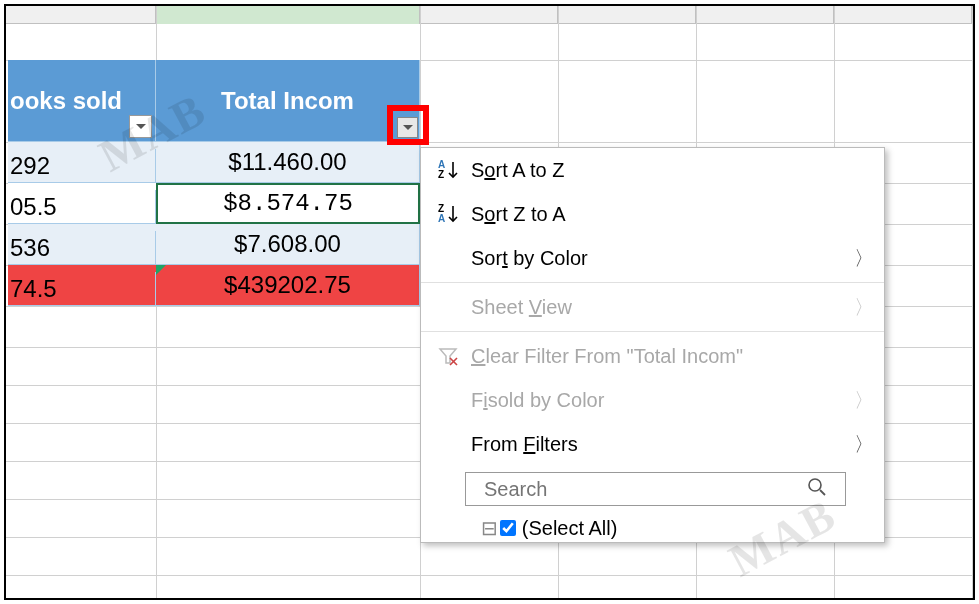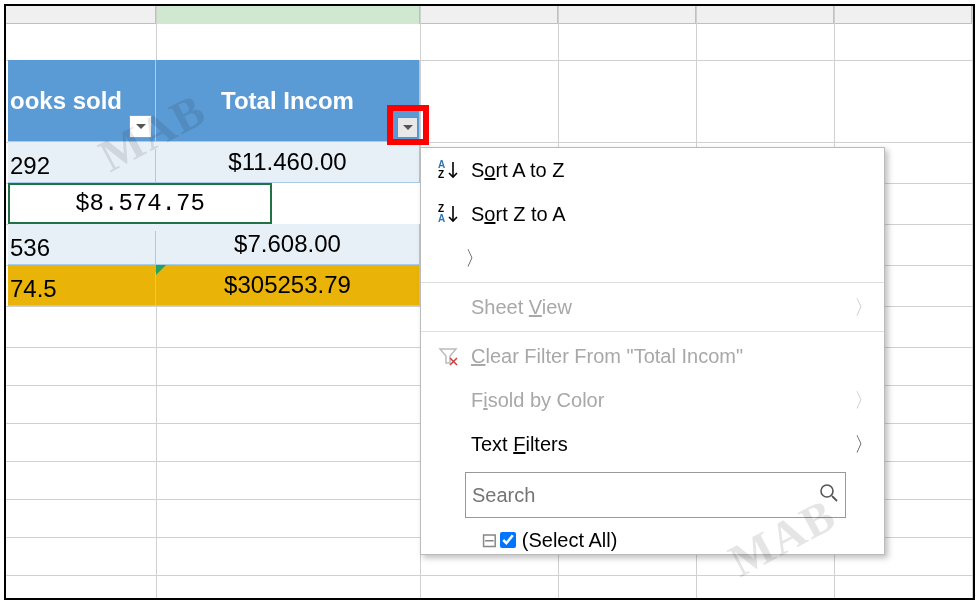--- a/index.html
+++ b/index.html
@@ -101,21 +101,21 @@
       align-items: center;
       font-size: 24px;
       color: #000;
       border-right: 1px solid #a8cbe8;
       border-bottom: 1px solid #a8cbe8;
     }
     .td1 { width: 148px; padding-left: 2px; margin-top: 7px; }
     .td2 { width: 264px; justify-content: center; }
     .tr.band0 { background: #e7eff7; }
     .tr.band1 { background: #ffffff; }
-    .tr.total { background: #eab308; }
+    .tr.total { background: #ef4444; }
     .selected-cell {
       border: 2px solid #217346 !important;
       font-family: Liberation Mono, monospace;
     }
     .green-mark {
       position: absolute;
       width: 0; height: 0;
       border-left: 10px solid #21a366;
       border-bottom: 10px solid transparent;
     }
@@ -165,25 +165,25 @@
     }
     .menu-item.disabled { color: #a8a8a8; }
     .menu-item.disabled .arrow { color: #c8c8c8; }
     .sep {
       height: 1px;
       background: #e0e0e0;
       margin: 2px 0;
     }
     .search-box {
       margin: 6px 38px 4px 44px;
-      height: 46px;
+      height: 34px;
       border: 1px solid #999;
       display: flex;
       align-items: center;
-      padding: 0 6px;
+      padding: 0 18px;
     }
     .search-box input {
       flex: 1;
       border: none;
       outline: none;
       font-size: 20px;
       color: #888;
       font-family: inherit;
       background: transparent;
     }
@@ -258,39 +258,42 @@
     <div class="tbody">
       <div class="tr band0">
         <div class="td td1">
             <span>292</span>
           </div>
         <div class="td td2">
             <span>$11.460.00</span>
           </div>
       </div>
       <div class="tr band1">
+        <div class="td td1">
+            <span>05.5</span>
+          </div>
         <div class="td td2 selected-cell">
             <span>$8.574.75</span>
           </div>
       </div>
       <div class="tr band0">
         <div class="td td1">
             <span>536</span>
           </div>
         <div class="td td2">
             <span>$7.608.00</span>
           </div>
       </div>
       <div class="tr total">
         <div class="td td1">
             <span>74.5</span>
           </div>
         <div class="td td2" style="position:relative">
           <div class="green-mark" style="left:0;top:0"></div>
-          <span>$305253.79</span>
+          <span>$439202.75</span>
         </div>
       </div>
     </div>
   </div>
 
   <div class="filter-dd" style="left:391px;top:111px">
     <div class="tri"></div>
   </div>
   <div class="red-box" style="left:381px;top:99px"></div>
 
@@ -312,20 +315,21 @@
           <text x="1" y="9" font-size="10" font-weight="bold" fill="#000">Z</text>
           <text x="1" y="19" font-size="10" font-weight="bold" fill="#2e75b6">A</text>
           <line x1="16" y1="3" x2="16" y2="18" stroke="#000" stroke-width="1.6"></line>
           <polyline points="12,14 16,18 20,14" fill="none" stroke="#000" stroke-width="1.6"></polyline>
         </svg>
       </div>
       <div class="lbl"><span>S</span><span class="under">o</span><span>rt Z to A</span></div>
     </div>
     <div class="menu-item">
       <div class="icon-col"></div>
+      <div class="lbl"><span>Sor</span><span class="under">t</span><span> by Color</span></div>
       <div class="arrow">〉</div>
     </div>
     <div class="sep"></div>
     <div class="menu-item disabled">
       <div class="icon-col"></div>
       <div class="lbl"><span>Sheet </span><span class="under">V</span><span>iew</span></div>
       <div class="arrow">〉</div>
     </div>
     <div class="sep"></div>
     <div class="menu-item disabled">
@@ -338,21 +342,21 @@
       </div>
       <div class="lbl"><span></span><span class="under">C</span><span>lear Filter From "Total Incom"</span></div>
     </div>
     <div class="menu-item disabled">
       <div class="icon-col"></div>
       <div class="lbl"><span>F</span><span class="under">i</span><span>sold by Color</span></div>
       <div class="arrow">〉</div>
     </div>
     <div class="menu-item">
       <div class="icon-col"></div>
-      <div class="lbl"><span>Text </span><span class="under">F</span><span>ilters</span></div>
+      <div class="lbl"><span>From </span><span class="under">F</span><span>ilters</span></div>
       <div class="arrow">〉</div>
     </div>
     <div class="search-box">
       <input type="text" placeholder="Search" style="">
       <span class="mag">
         <svg width="20" height="20">
             <circle cx="8" cy="8" r="6" fill="none" stroke="#555" stroke-width="1.6"></circle>
             <line x1="13" y1="13" x2="18" y2="18" stroke="#555" stroke-width="1.8"></line>
           </svg>
       </span>

